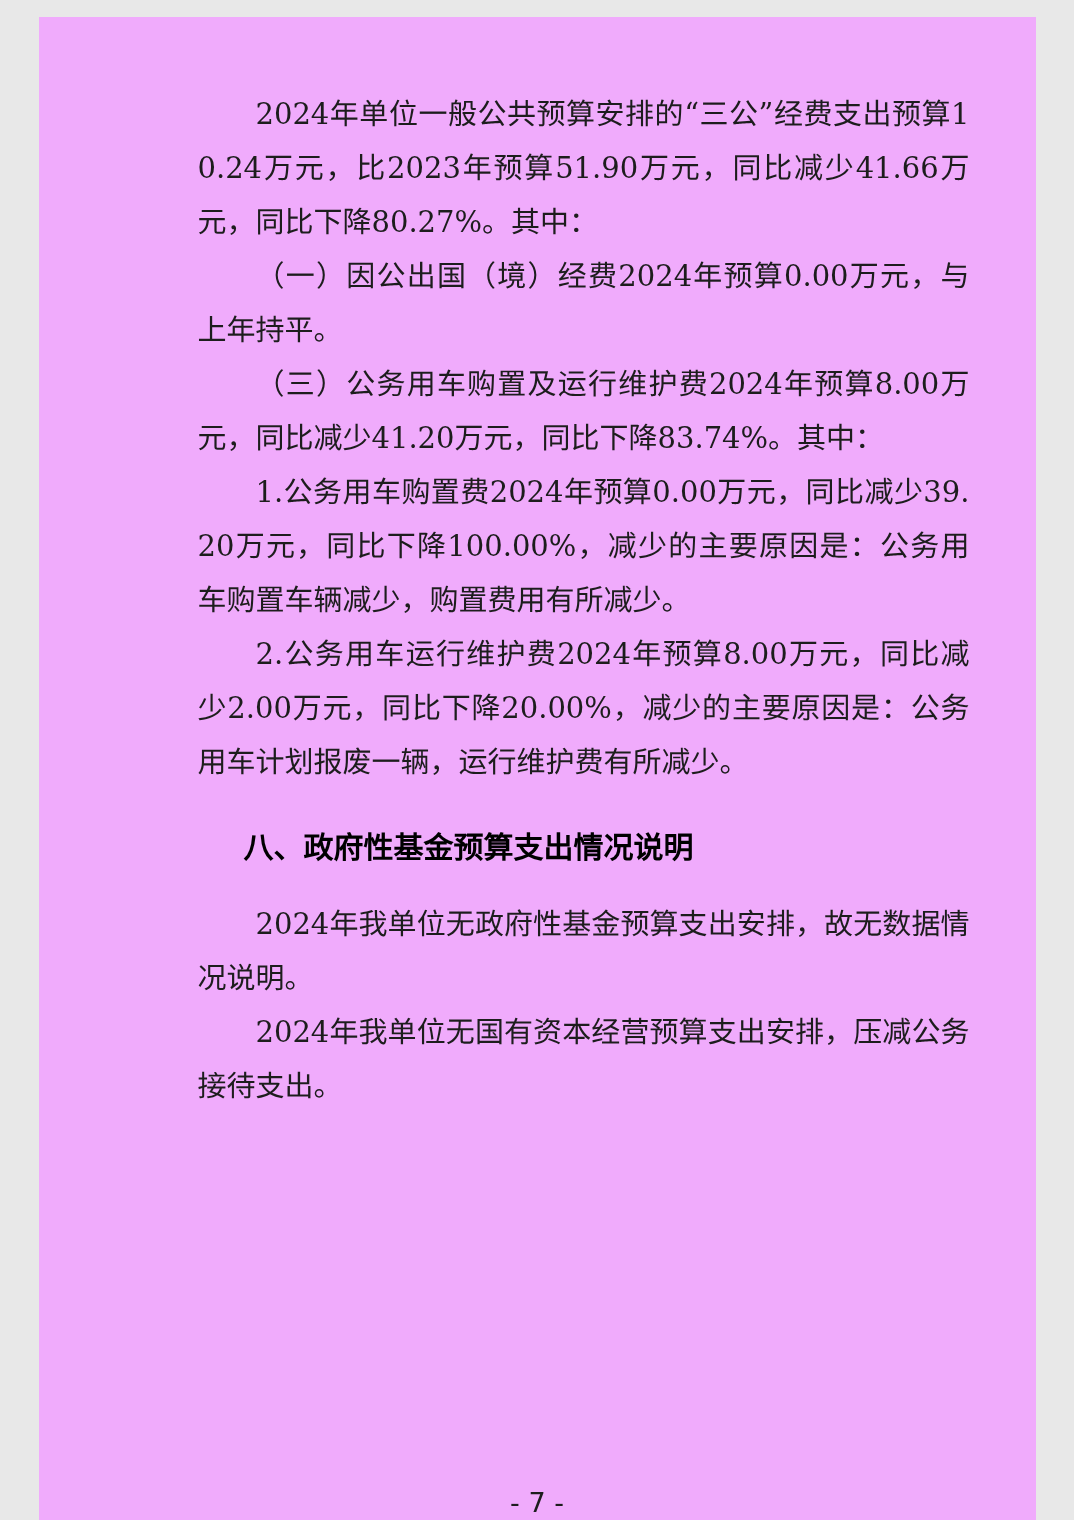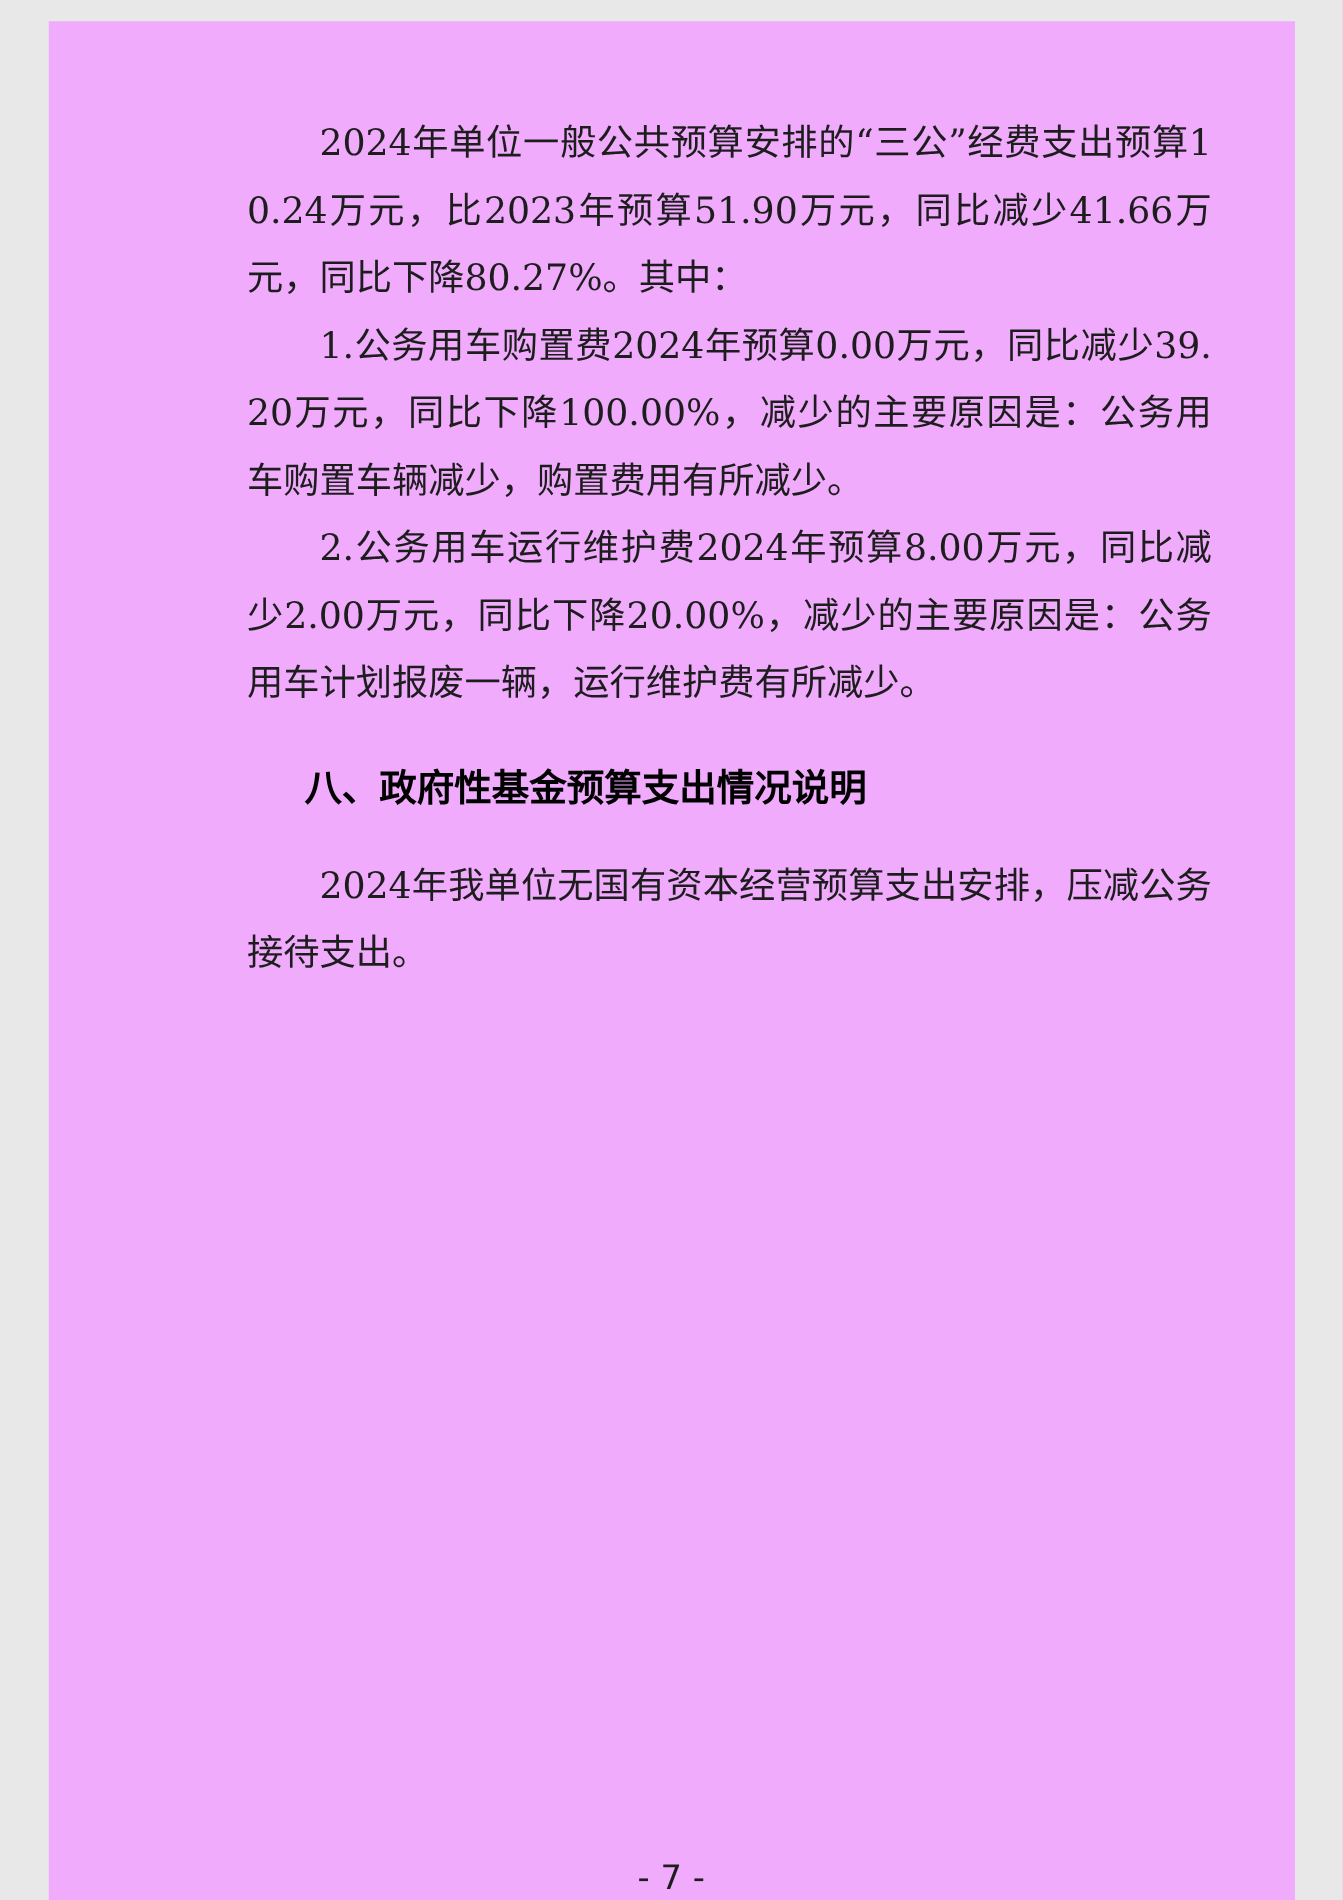--- a/index.html
+++ b/index.html
@@ -52,19 +52,22 @@
     font-size: 27px;
     color: #1d1d1d;
   }
 </style>
 </head>
 <body>
 
 <div class="page">
   <div class="content">
     <p class="para">2024年单位一般公共预算安排的“三公”经费支出预算10.24万元，比2023年预算51.90万元，同比减少41.66万元，同比下降80.27%。其中：</p>
+    <p class="para">（一）因公出国（境）经费2024年预算0.00万元，与上年持平。</p>
+    <p class="para">（三）公务用车购置及运行维护费2024年预算8.00万元，同比减少41.20万元，同比下降83.74%。其中：</p>
     <p class="para">1.公务用车购置费2024年预算0.00万元，同比减少39.20万元，同比下降100.00%，减少的主要原因是：公务用车购置车辆减少，购置费用有所减少。</p>
     <p class="para">2.公务用车运行维护费2024年预算8.00万元，同比减少2.00万元，同比下降20.00%，减少的主要原因是：公务用车计划报废一辆，运行维护费有所减少。</p>
     <h2 class="heading">八、政府性基金预算支出情况说明</h2>
+    <p class="para">2024年我单位无政府性基金预算支出安排，故无数据情况说明。</p>
     <p class="para">2024年我单位无国有资本经营预算支出安排，压减公务接待支出。</p>
   </div>
   <div class="page-number">- 7 -</div>
 </div>
 
 </body></html>

